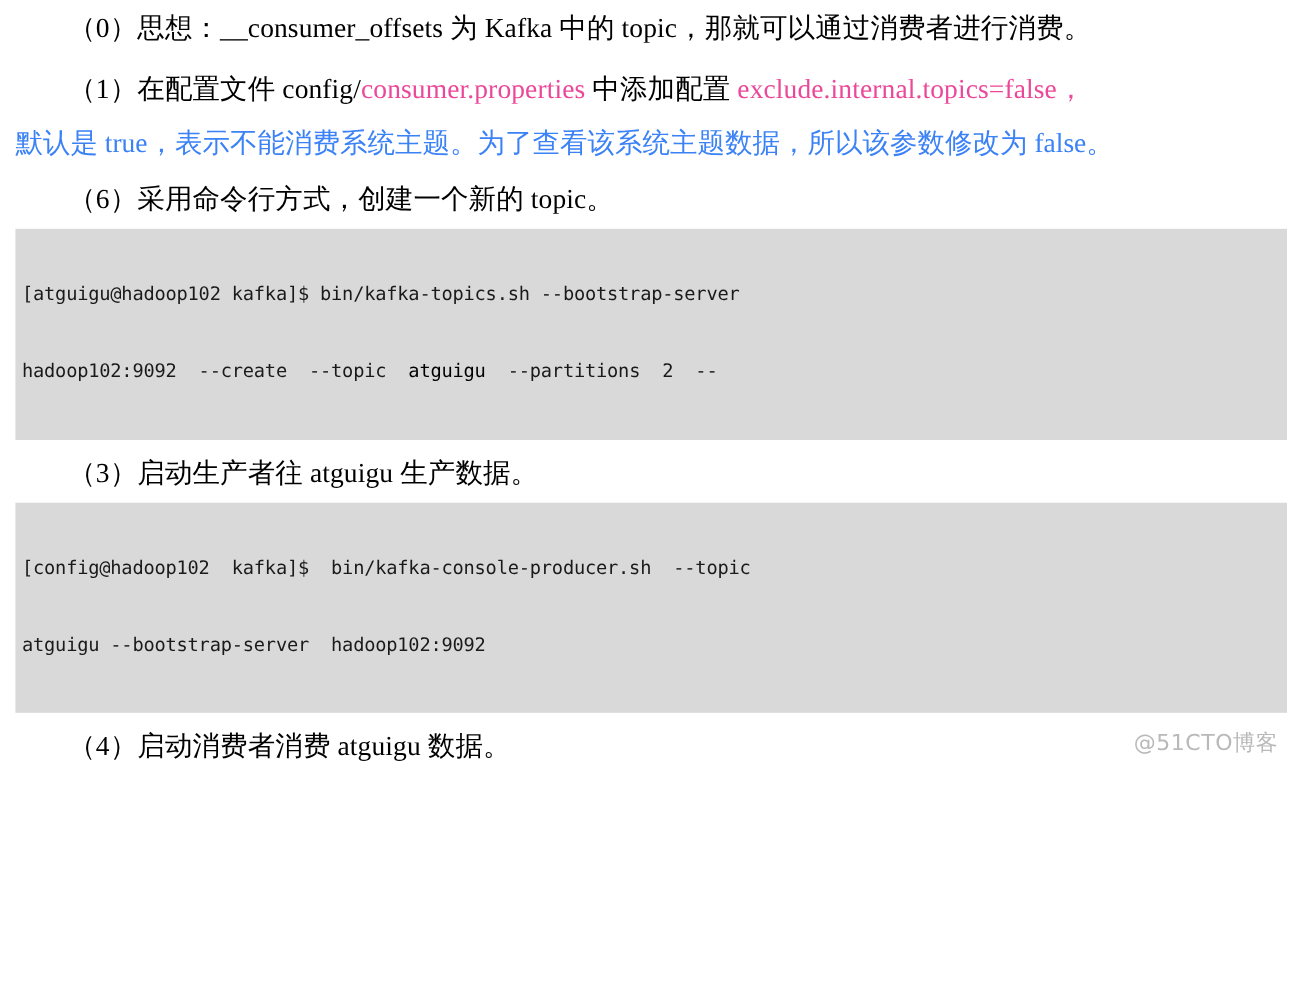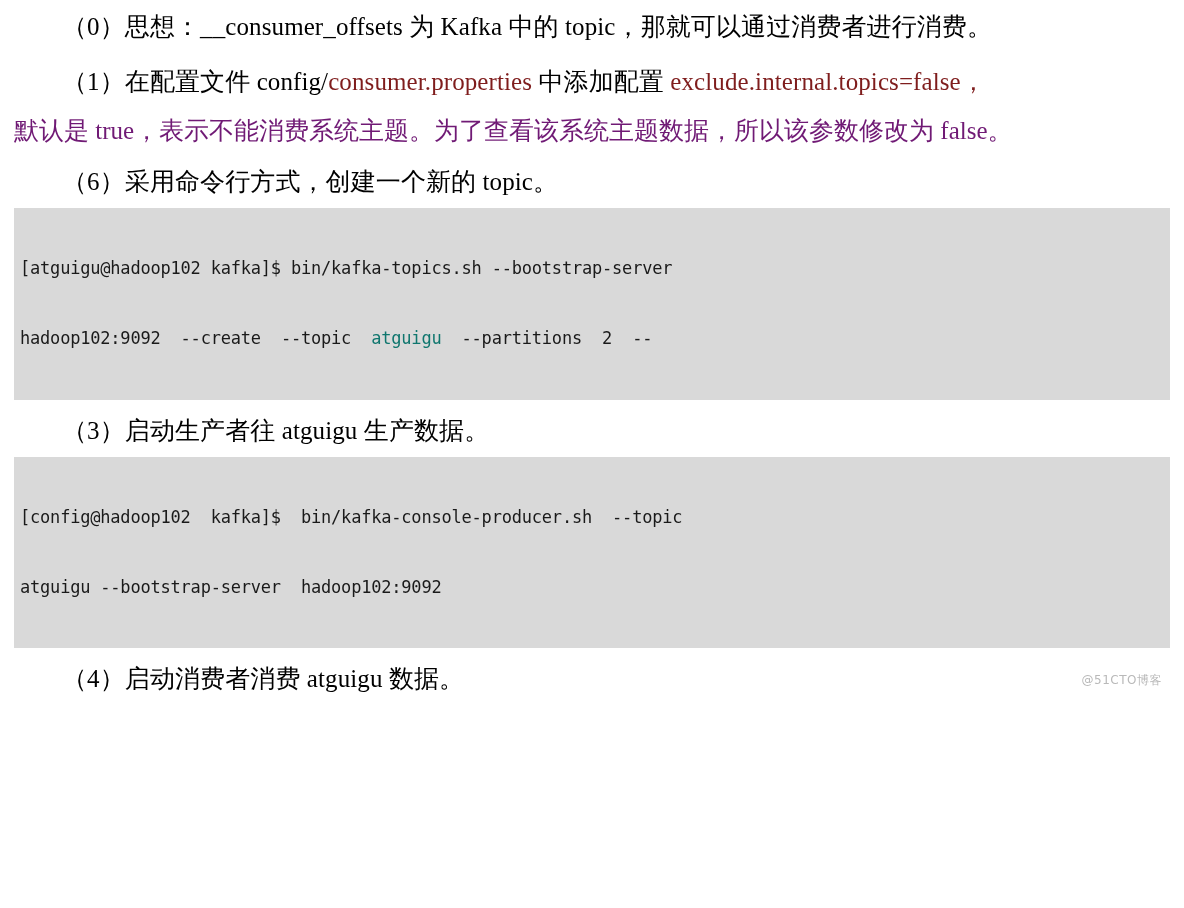--- a/index.html
+++ b/index.html
@@ -30,63 +30,63 @@
     font-size: 25px;
     line-height: 1.32;
     color: #000000;
     margin: 0;
     padding: 0 18px 0 62px;
     white-space: nowrap;
     letter-spacing: 0.1px;
   }
   .para.p0 { padding-top: 4px; }
 
-  .red { color: #7f1d1d; }
+  .red { color: #ec4899; }
 
   
   .para-wrap-red {
     font-family: "Liberation Serif", "DejaVu Serif", serif;
     font-size: 25px;
     line-height: 1.32;
-    color: #701a75;
+    color: #3b82f6;
     margin: 0;
     padding: 0 14px 0 14px;
     white-space: nowrap;
     text-align: justify;
   }
 
   
   .code {
     background: #d9d9d9;
     margin: 0 14px;
     padding: 2px 6px 2px 6px;
     font-family: "DejaVu Sans Mono", "Liberation Mono", monospace;
     font-size: 17px;
     line-height: 1.38;
     color: #1a1a1a;
     white-space: pre;
     position: relative;
     letter-spacing: -0.2px;
   }
   .code .line { display: block; }
-  .code .red { color: #0f766e; }
+  .code .red { color: #000000; }
 
   .spacer-6  { height: 6px; }
   .spacer-10 { height: 10px; }
   .spacer-14 { height: 14px; }
   .spacer-16 { height: 16px; }
   .spacer-18 { height: 18px; }
   .spacer-22 { height: 22px; }
 
   .watermark {
     position: absolute;
     right: 22px;
     bottom: 6px;
     font-family: "DejaVu Sans", "Liberation Sans", sans-serif;
-    font-size: 12px;
+    font-size: 20px;
     color: #b9b9b9;
     letter-spacing: 0.5px;
     user-select: none;
   }
 </style>
 </head>
 <body>
 
 <div class="page">
 

